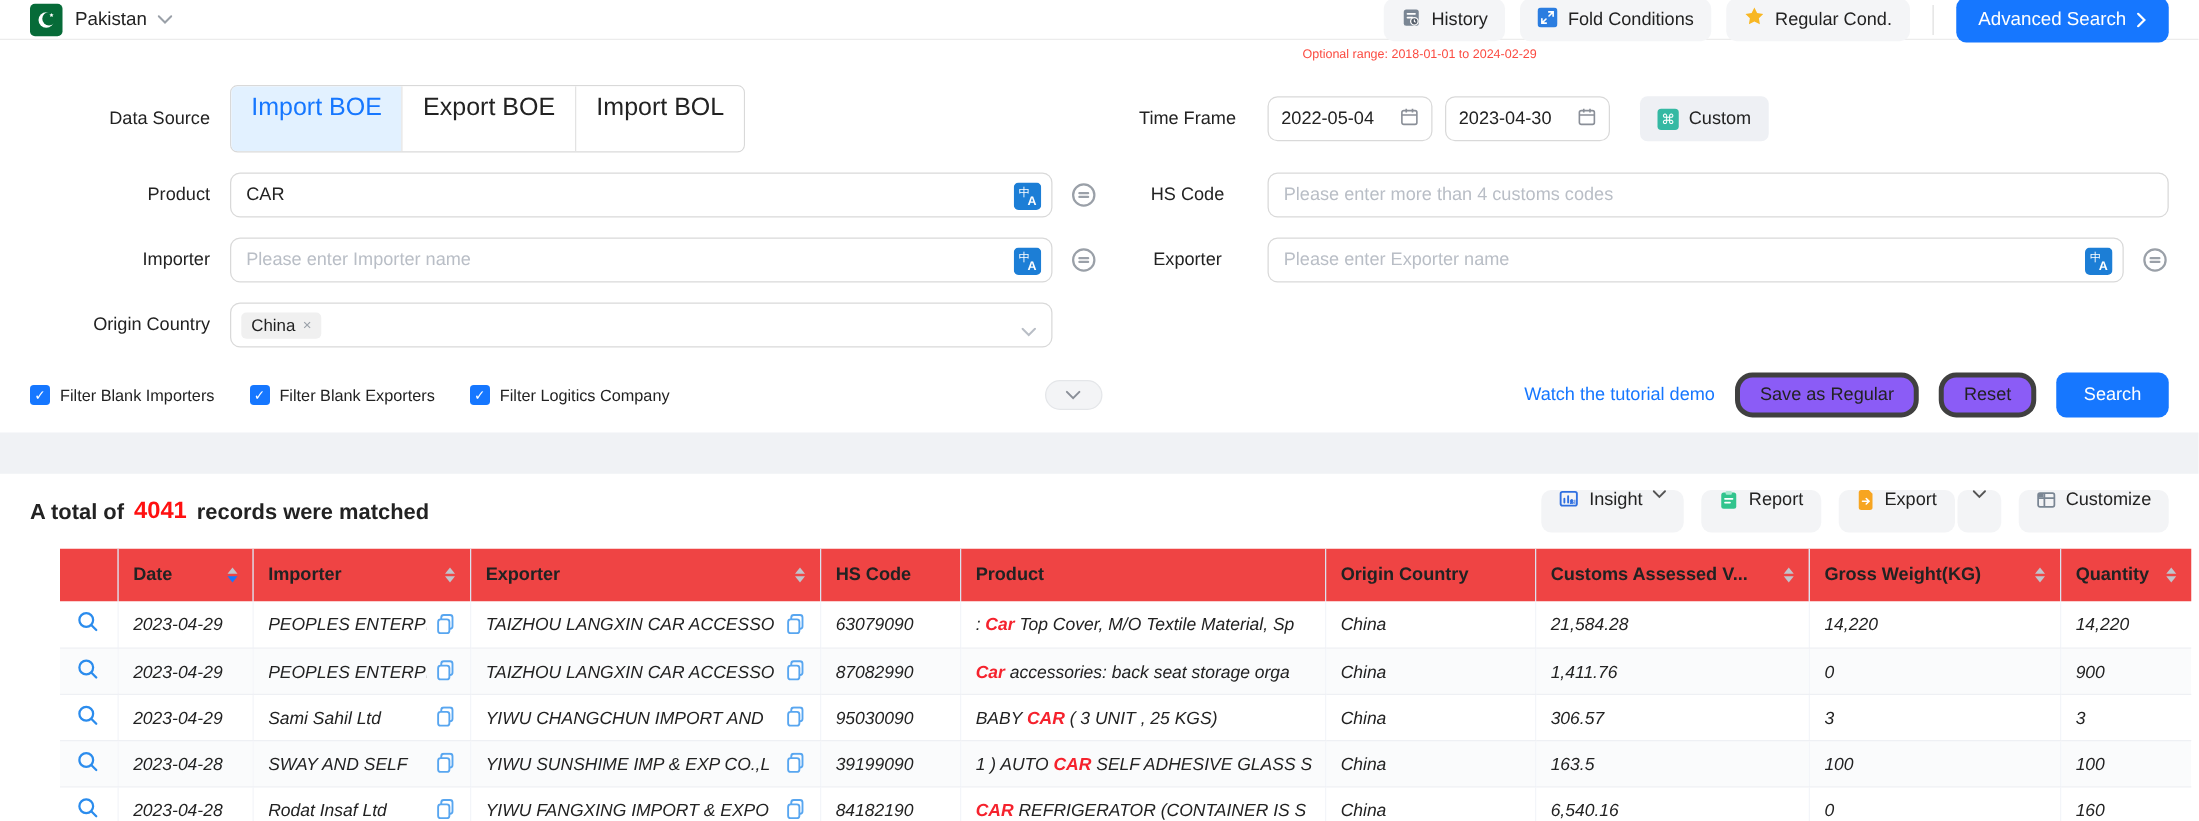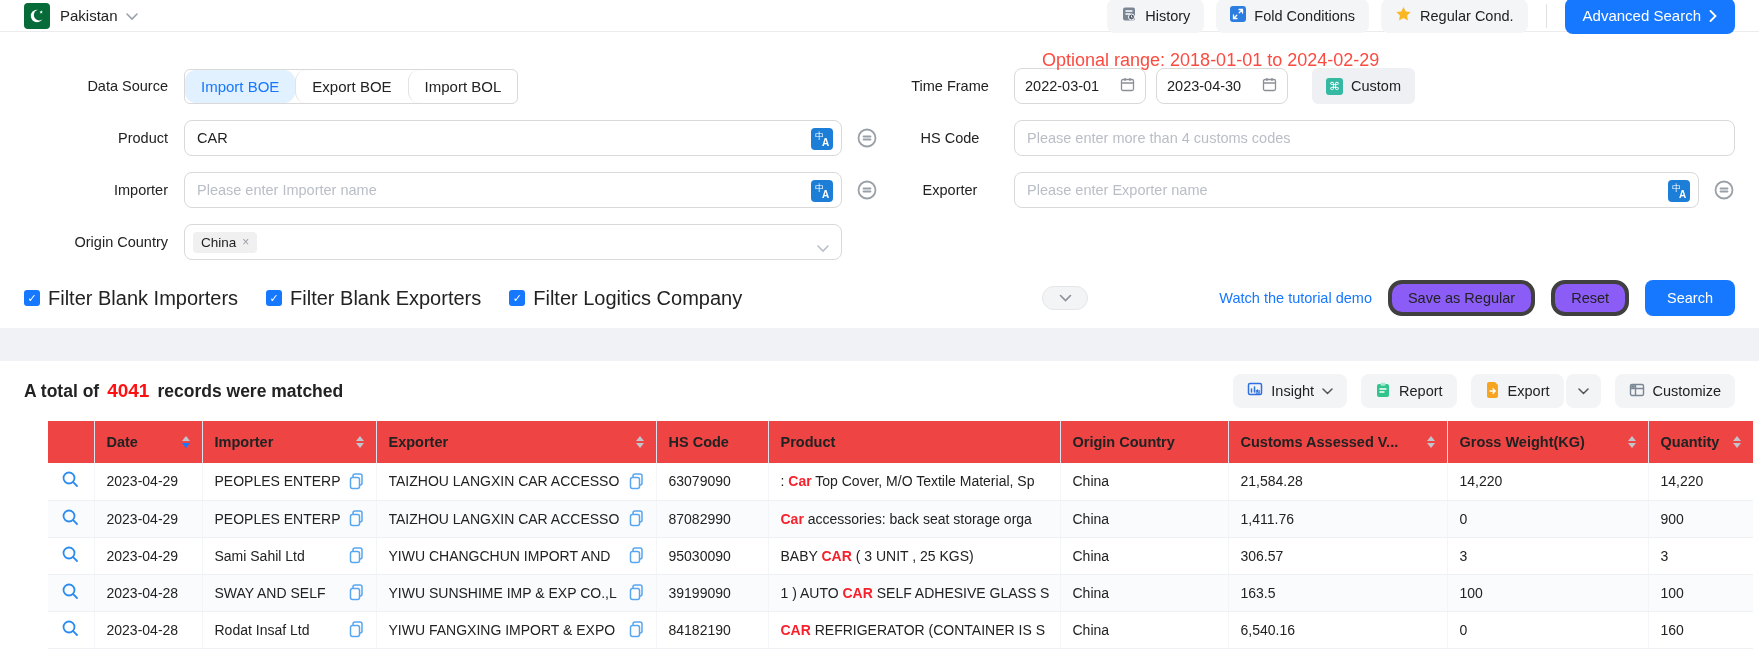--- a/index.html
+++ b/index.html
@@ -16,33 +16,33 @@
   .top-right { margin-left:auto; display:flex; align-items:center; gap:12px; }
   .gbtn { height:34px; display:flex; align-items:center; gap:8px; padding:0 14px;
     background:#f4f5f7; border-radius:8px; font-size:14.5px; cursor:pointer; }
   .vdivider { width:1px; height:24px; background:#e0e0e0; margin:0 6px; }
   .primary-btn { height:36px; display:flex; align-items:center; gap:8px;
     background:#1677ff; color:#fff; padding:0 18px; border-radius:8px;
     font-size:15px; cursor:pointer; }
 
   
   .filters { position:relative; padding:10px 24px 12px; }
-  .optional-range { position:absolute; left:1042px; top:18px; color:#fb4b41;
-    font-size:18px; }
+  .optional-range { position:absolute; left:1042px; top:6px; color:#fb4b41;
+    font-size:10px; }
   .frow { display:flex; align-items:center; margin-top:16px; }
   .frow.first { margin-top:26px; }
   .lcol { display:flex; align-items:center; width:878px; flex:none; }
   .lcol .flabel { width:160px; text-align:right; padding-right:16px; font-size:14.5px; }
   .rcol { display:flex; align-items:center; flex:1; }
   .rcol .flabel { width:112px; text-align:center; padding-right:16px; font-size:14.5px; }
 
   .segmented { display:inline-flex; border:1px solid #d9d9d9; border-radius:6px;
     overflow:hidden; background:#fff; }
-  .segmented .seg { height:33px; line-height:34px; padding:0 16px; font-size:15px;
-    cursor:pointer; border-left:1px solid #e3e3e3; background:#fff;border-radius:11px; }
+  .segmented .seg { height:52px; line-height:34px; padding:0 16px; font-size:20px;
+    cursor:pointer; border-left:1px solid #e3e3e3; background:#fff; }
   .segmented .seg:first-child { border-left:none; }
   .segmented .seg.active { background:#e2f1ff; color:#1677ff; }
 
   .date-input { width:132px; height:36px; border:1px solid #d9d9d9; border-radius:8px;
     display:flex; align-items:center; justify-content:space-between; padding:0 10px;
     font-size:14.5px; margin-right:10px; background:#fff; }
   .custom-btn { height:36px; display:flex; align-items:center; gap:8px; margin-left:14px;
     background:#eef0f4; border-radius:6px; padding:0 14px; font-size:14.5px; cursor:pointer; }
   .cmd-ico { width:17px; height:17px; border-radius:3px; background:#35b9a3; color:#fff;
     font-size:11px; display:flex; align-items:center; justify-content:center; }
@@ -60,58 +60,58 @@
   .tag { background:#f0f0f0; border-radius:4px; padding:3px 8px; font-size:13.5px;
     display:flex; align-items:center; gap:6px; }
   .tag .x { color:#9aa0a8; font-size:12px; cursor:pointer; }
   .select-caret { position:absolute; right:12px; top:14px; }
 
   .cbrow { margin-top:20px; display:flex; align-items:center; }
   .cbgroup { display:flex; align-items:center; gap:28px; }
   .cbitem { display:flex; align-items:center; cursor:pointer; }
   .cbox { width:16px; height:16px; border-radius:3px; background:#1677ff; color:#fff;
     font-size:11px; display:flex; align-items:center; justify-content:center; }
-  .cbitem span.lbl { margin-left:8px; font-size:20px; }
+  .cbitem span.lbl { margin-left:8px; font-size:13px; }
   .collapse-pill { margin-left:300px; width:46px; height:24px; border-radius:12px;
     background:#f3f4f6; border:1px solid #e4e6e9; display:flex; align-items:center;
     justify-content:center; cursor:pointer; }
   .actions { margin-left:auto; display:flex; align-items:center; gap:16px; }
   .link { color:#1677ff; font-size:14.5px; cursor:pointer; }
   .wbtn { height:36px; display:flex; align-items:center; background:#8b5cf6;
     border:4px solid #404040; border-radius:14px; padding:0 16px; font-size:14.5px; cursor:pointer; }
   .search-btn { height:36px; display:flex; align-items:center; background:#1677ff;
     color:#fff; border-radius:8px; padding:0 22px; font-size:14.5px; cursor:pointer; }
 
   .grey-band { height:33px; background:#f0f2f5; }
 
   
   .results { padding:13px 24px 0; }
   .res-head { display:flex; align-items:center; }
   .res-title { font-size:17.5px; font-weight:bold; display:flex; align-items:center; }
   .res-count { color:#ff1010; font-size:19px; margin:0 8px; }
   .res-tools { margin-left:auto; display:flex; align-items:center; gap:14px; }
-  .tbtn { height:34px; display:flex; align-items:center; gap:8px; background:#f3f4f6;
+  .tbtn { height:34px; display:flex; align-items:flex-start; gap:8px; background:#f3f4f6;
     border-radius:8px; padding:0 14px; font-size:14.5px; cursor:pointer; }
   .split { display:flex; align-items:center; gap:2px; }
   .split .tbtn.right { padding:0 12px; }
 
   
   table { border-collapse:collapse; table-layout:fixed; width:1705px; margin:13px 24px 0; }
   thead th { background:#ef4444; height:42px; font-size:14.5px; font-weight:bold;
     text-align:left; padding:0 12px; border-right:1px solid #dbe1ef; }
   thead th:last-child { border-right:none; }
   thead th .hwrap { display:flex; align-items:center; justify-content:space-between; }
   .sort { display:inline-flex; flex-direction:column; gap:2px; margin-left:8px; }
   .sort .up { width:0; height:0; border-left:4px solid transparent;
     border-right:4px solid transparent; border-bottom:5px solid #c0c4cc; }
   .sort .down { width:0; height:0; border-left:4px solid transparent;
     border-right:4px solid transparent; border-top:5px solid #c0c4cc; }
   .sort .down.active { border-top-color:#1677ff; }
   tbody td { height:37px; font-size:14px; padding:0 12px; border-bottom:1px solid #eef0f4;
-    border-right:1px solid #f3f5f9; white-space:nowrap; overflow:hidden; }
+    border-right:1px solid #f3f5f9; white-space:nowrap; overflow:hidden;font-style:italic; }
   tbody td:last-child { border-right:none; }
   tbody tr:nth-child(even) { background:#fafbfc; }
   td.action { text-align:center; padding:0; }
   .cellflex { display:flex; align-items:center; }
   .cellflex .nm { overflow:hidden; text-overflow:clip; white-space:nowrap; flex:1; }
   .copy-ico { flex:none; margin-left:8px; display:flex; }
   .kw { color:#f5222d; font-weight:bold; }
 </style>
 </head>
 <body>
@@ -178,21 +178,21 @@
       <span class="flabel">Data Source</span>
       <div class="segmented" id="seg-datasource">
           <div class="seg active">Import BOE</div>
           <div class="seg">Export BOE</div>
           <div class="seg">Import BOL</div>
         </div>
     </div>
     <div class="rcol">
       <span class="flabel">Time Frame</span>
       <div class="date-input">
-        <span>2022-03-01</span>
+        <span>2022-05-04</span>
         <span>
           <svg width="15" height="15" viewBox="0 0 15 15">
               <rect x="1.5" y="2.5" width="12" height="11" rx="1.5" stroke="#8a8f98" stroke-width="1.3" fill="none"></rect>
               <path d="M1.5 6h12M5 1v3M10 1v3" stroke="#8a8f98" stroke-width="1.3"></path>
             </svg>
         </span>
       </div>
       <div class="date-input">
         <span>2023-04-30</span>
         <span>

